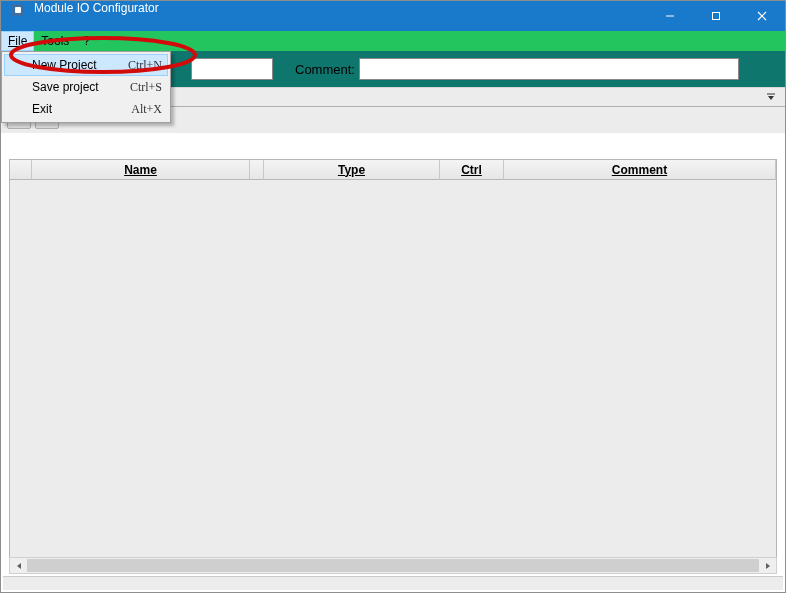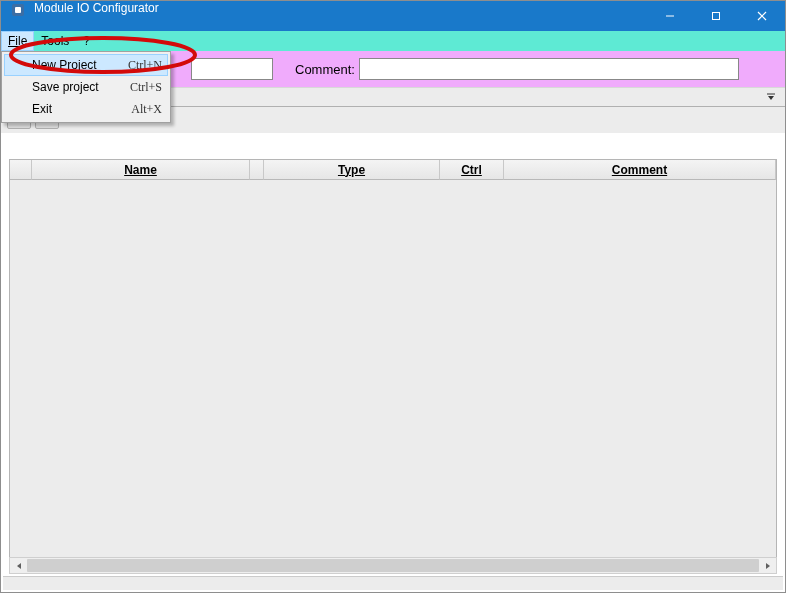--- a/index.html
+++ b/index.html
@@ -23,21 +23,21 @@
   .titlebar .controls { position: absolute; right: 0; top: 0; height: 30px; display: flex; }
   .titlebar .controls .btn {
     width: 46px; height: 30px;
     display: flex; align-items: center; justify-content: center;
     color: #fff;
   }
 
   
   .menubar {
     height: 20px;
-    background: #5eead4;
+    background: #22c55e;
     border-bottom: 0px solid #d0d0d0;
     display: flex;
     align-items: stretch;
     font-size: 12px;
   }
   .menubar .menuitem {
     padding: 0 7px;
     display: flex; align-items: center;
     position: relative;
   }
@@ -73,21 +73,21 @@
   .dropdown .dd-item .icon-slot { width: 22px; }
   .dropdown .dd-item .label { flex: 1; }
   .dropdown .dd-item .shortcut { color: #333; padding-left: 10px; font-family: Liberation Serif, serif; }
 
   
   .fields-row {
     height: 36px;
     display: flex;
     align-items: center;
     padding: 0 6px;
-    background: #f0abfc;
+    background: #0f766e;
     gap: 4px;
   }
   .fields-row .spacer-left { width: 180px; } 
   .fields-row input.name-input {
     width: 82px; height: 22px;
     border: 1px solid #888; background: #fff;
   }
   .fields-row .comment-label { margin-left: 18px; font-size: 13px; }
   .fields-row input.comment-input {
     width: 380px; height: 22px;

